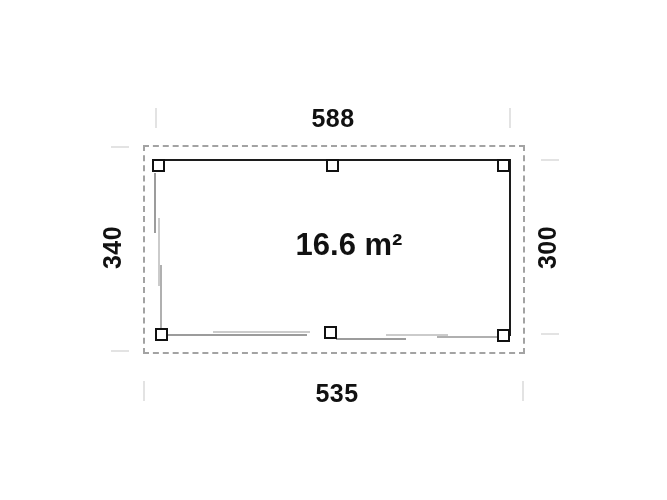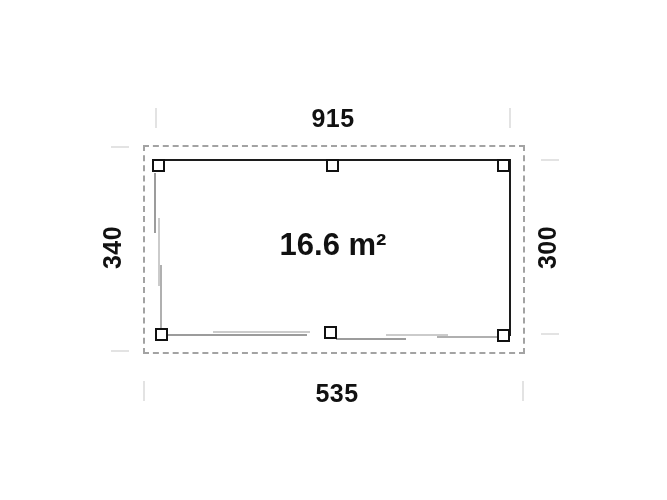--- a/index.html
+++ b/index.html
@@ -46,21 +46,21 @@
   
   .dim{
     color:#111111;font-size:25px;font-weight:600;
     text-align:center;line-height:1;letter-spacing:0.5px;
   }
   .dim.top{left:143px;top:106px;width:380px;}
   .dim.bottom{left:143px;top:381px;width:388px;}
   .dim.left{left:74px;top:235px;width:76px;transform:rotate(-90deg);}
   .dim.right{left:509px;top:235px;width:76px;transform:rotate(-90deg);}
   .area{
-    left:155px;top:229px;width:356px;
+    left:171px;top:229px;width:356px;
     color:#111111;font-size:31px;font-weight:600;
     text-align:center;line-height:1;
   }
 </style>
 </head>
 <body>
 
 <div id="stage">
 
   <div class="abs overhang"></div>
@@ -86,20 +86,20 @@
 
   <div class="abs tick v" style="left:155px;top:108px;"></div>
   <div class="abs tick v" style="left:509px;top:108px;"></div>
   <div class="abs tick v" style="left:143px;top:381px;"></div>
   <div class="abs tick v" style="left:522px;top:381px;"></div>
   <div class="abs tick h" style="left:111px;top:146px;"></div>
   <div class="abs tick h" style="left:111px;top:350px;"></div>
   <div class="abs tick h" style="left:541px;top:159px;"></div>
   <div class="abs tick h" style="left:541px;top:333px;"></div>
 
-  <div class="abs dim top">915</div>
+  <div class="abs dim top">588</div>
   <div class="abs dim bottom">535</div>
   <div class="abs dim left">340</div>
   <div class="abs dim right">300</div>
 
   <div class="abs area">16.6 m²</div>
 
 </div>
 
 </body></html>

